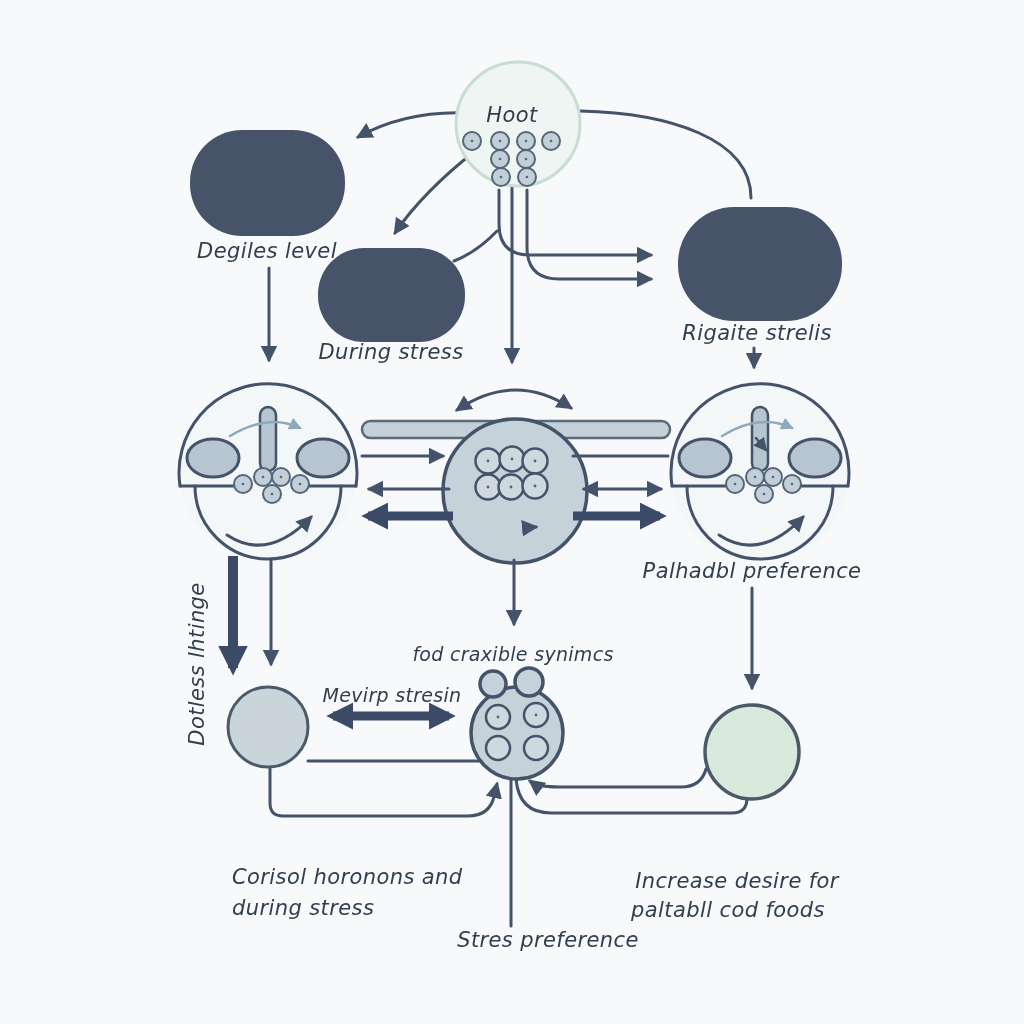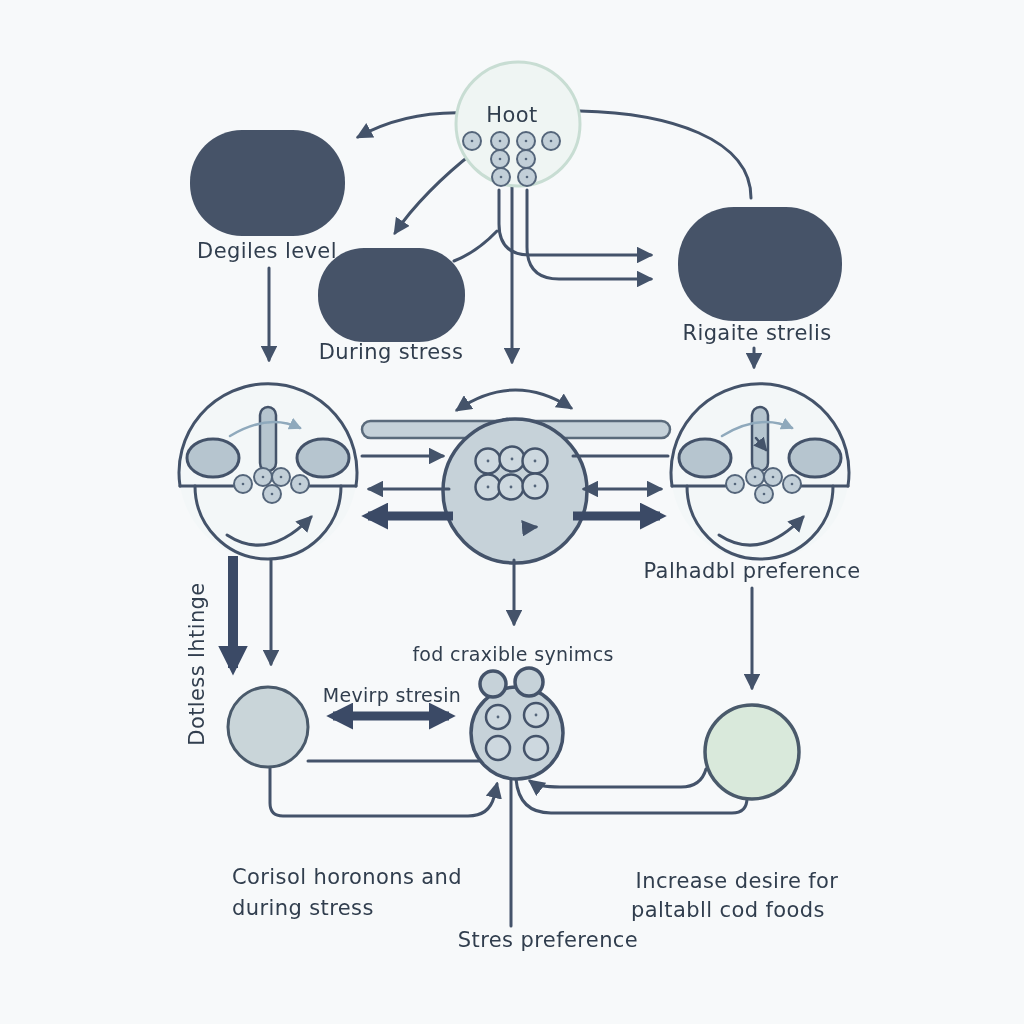--- a/index.html
+++ b/index.html
@@ -1,16 +1,16 @@
 <!DOCTYPE html>
 <html style="--background: #f7f9fa; --dark-shape: #465368; --line: #44536a; --thick-line: #3b4a66; --light-fill: #c6d2d9; --node-fill: #b6c5cf; --hoot-fill: #eff5f3; --hoot-stroke: #c8ddd3; --green-fill: #d9e9db; --light-arrow: #8fa9bc; --text: #313e4e;"><head>
 <meta charset="utf-8">
 <style>
   html,body{margin:0;padding:0;background:var(--background,#f7f9fa);}
-  .stage{width:1024px;height:1024px;position:relative;background:var(--background,#f7f9fa);overflow:hidden;}
+  .stage{width:1024px;height:1024px;position:relative;background:var(--background,#f7f9fa);overflow:hidden;font-style:italic;}
   svg{display:block;}
   .ln{stroke:var(--line,#44536a);stroke-width:3;fill:none;stroke-linecap:round;stroke-linejoin:round;}
   .ln2{stroke:var(--line,#44536a);stroke-width:2.5;fill:none;stroke-linecap:round;}
   .lnthick{stroke:var(--thick-line,#3b4a66);stroke-width:9;fill:none;stroke-linecap:butt;}
   .lnthick10{stroke:var(--thick-line,#3b4a66);stroke-width:10;fill:none;stroke-linecap:butt;}
   .dark{fill:var(--dark-shape,#465368);stroke:none;}
   .hoot{fill:var(--hoot-fill,#eff5f3);stroke:var(--hoot-stroke,#c8ddd3);stroke-width:3;}
   .figbase{fill:#f3f7f8;stroke:none;}
   .nodefill{fill:var(--node-fill,#b6c5cf);stroke:var(--line,#44536a);stroke-width:3;}
   .capsule{fill:var(--node-fill,#b6c5cf);stroke:var(--line,#44536a);stroke-width:2.5;}

